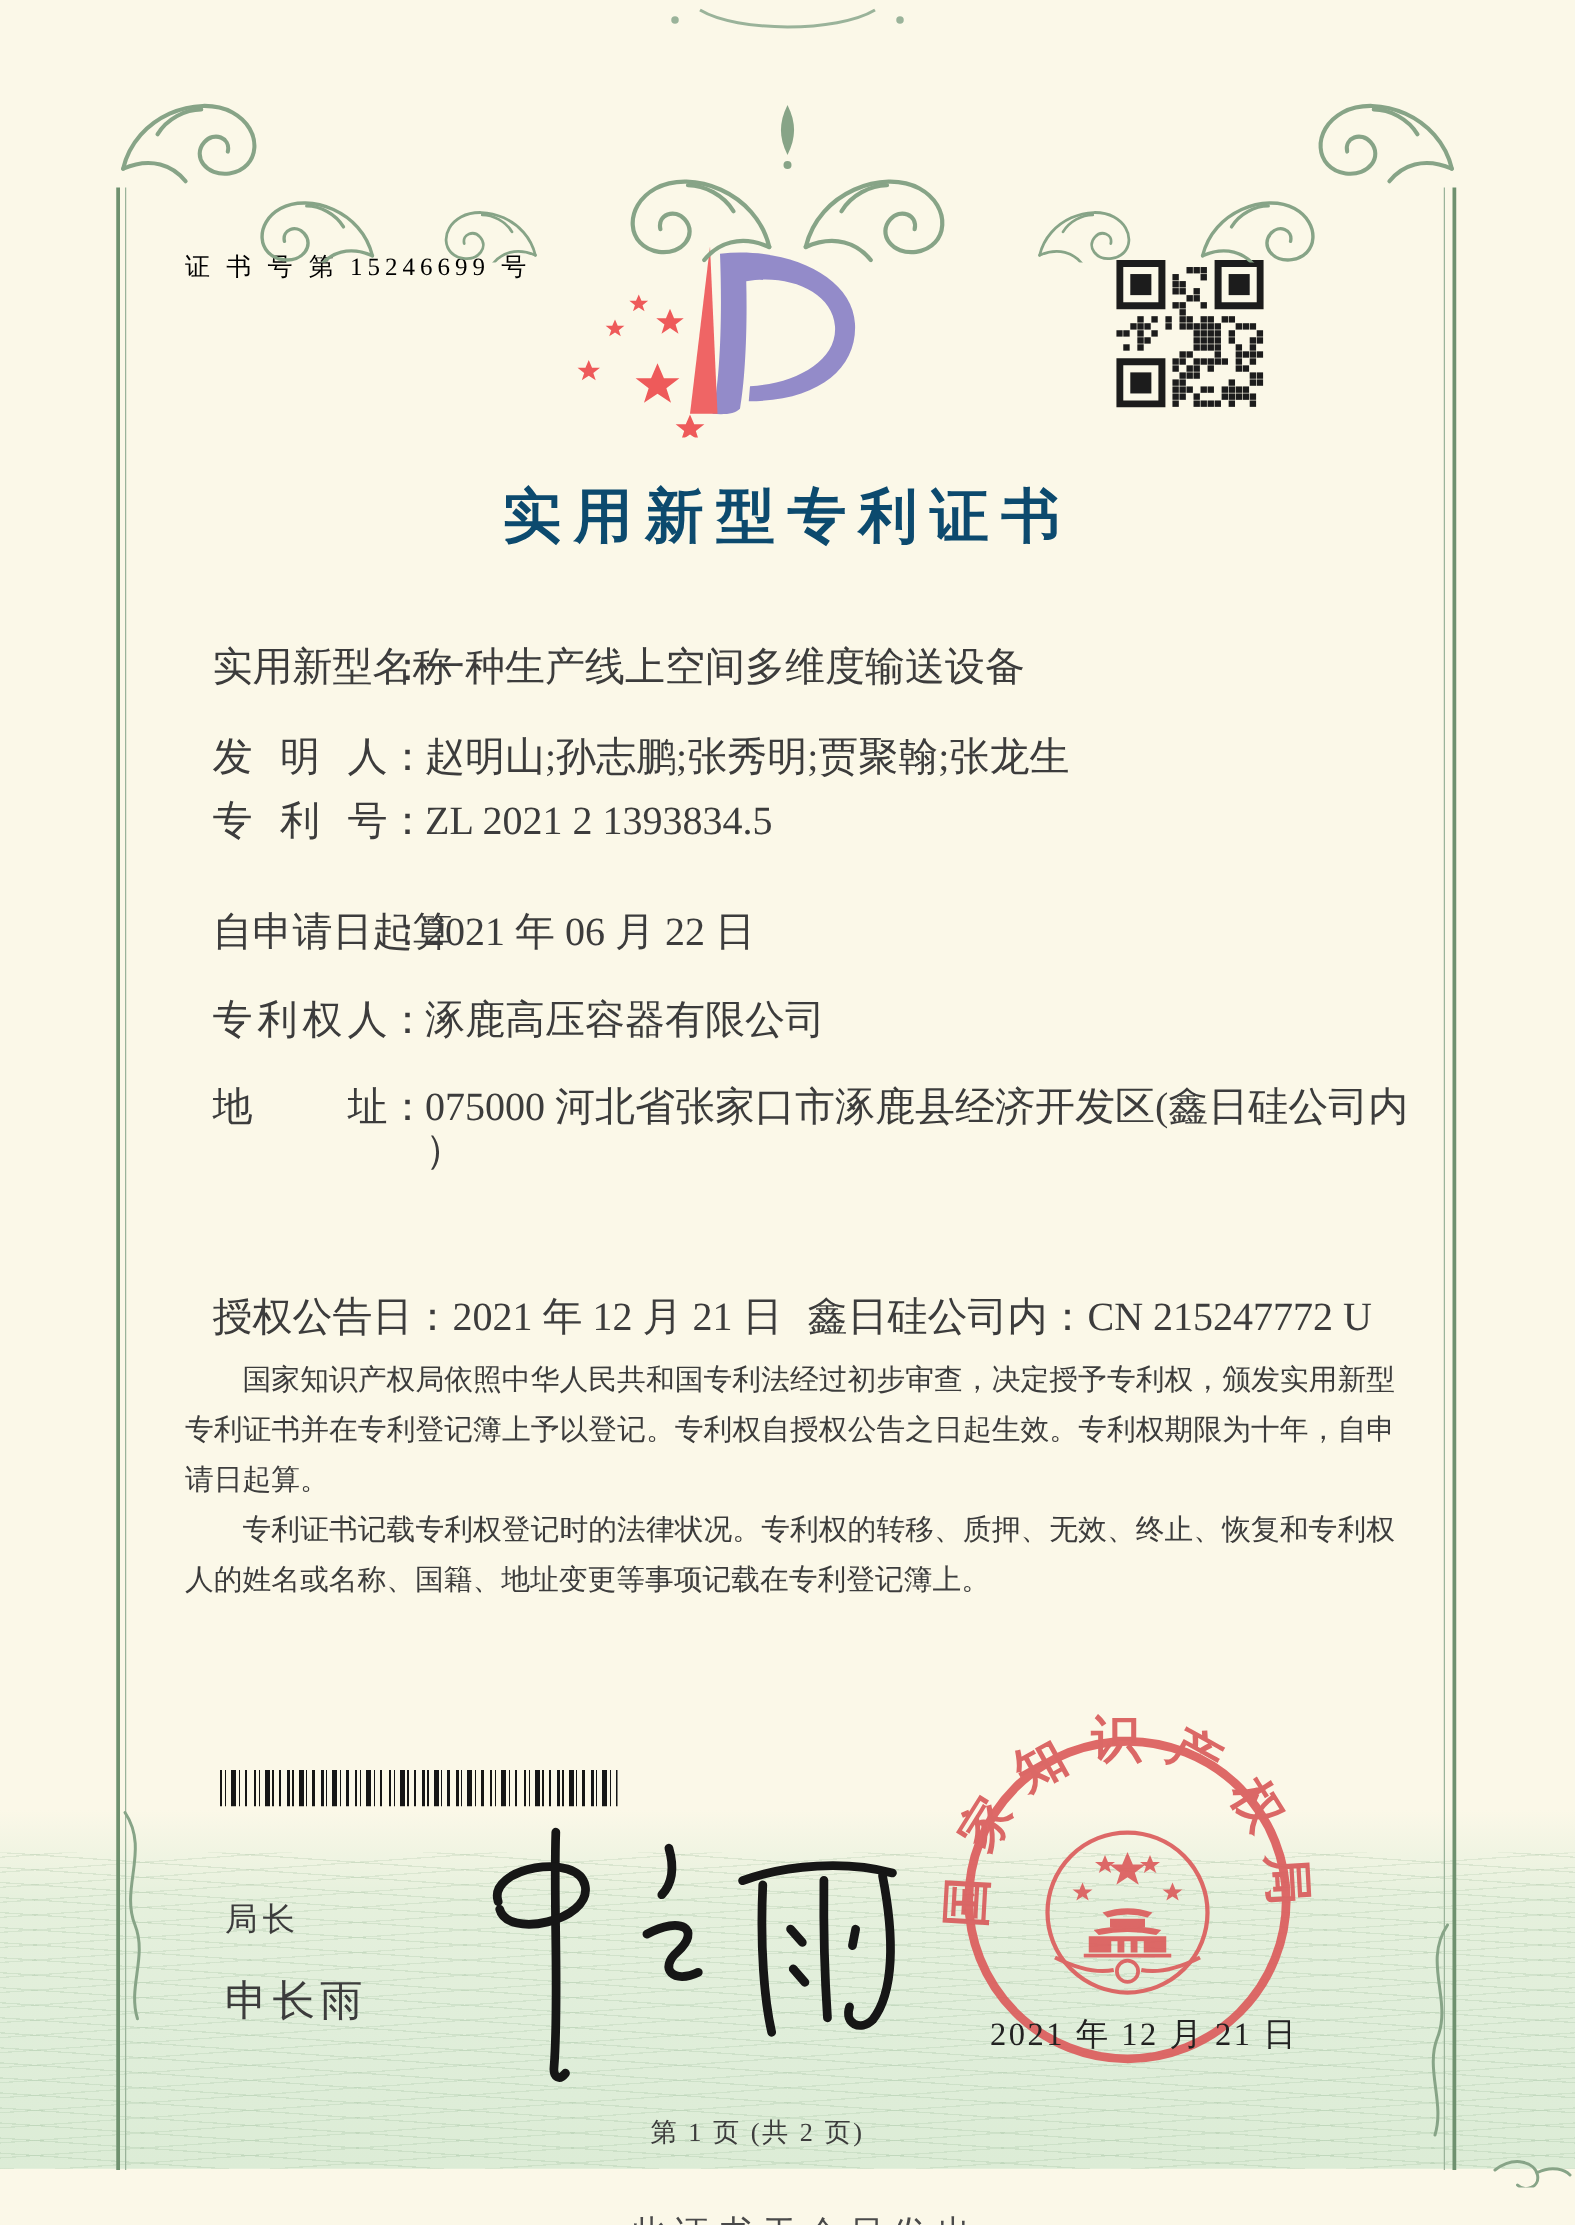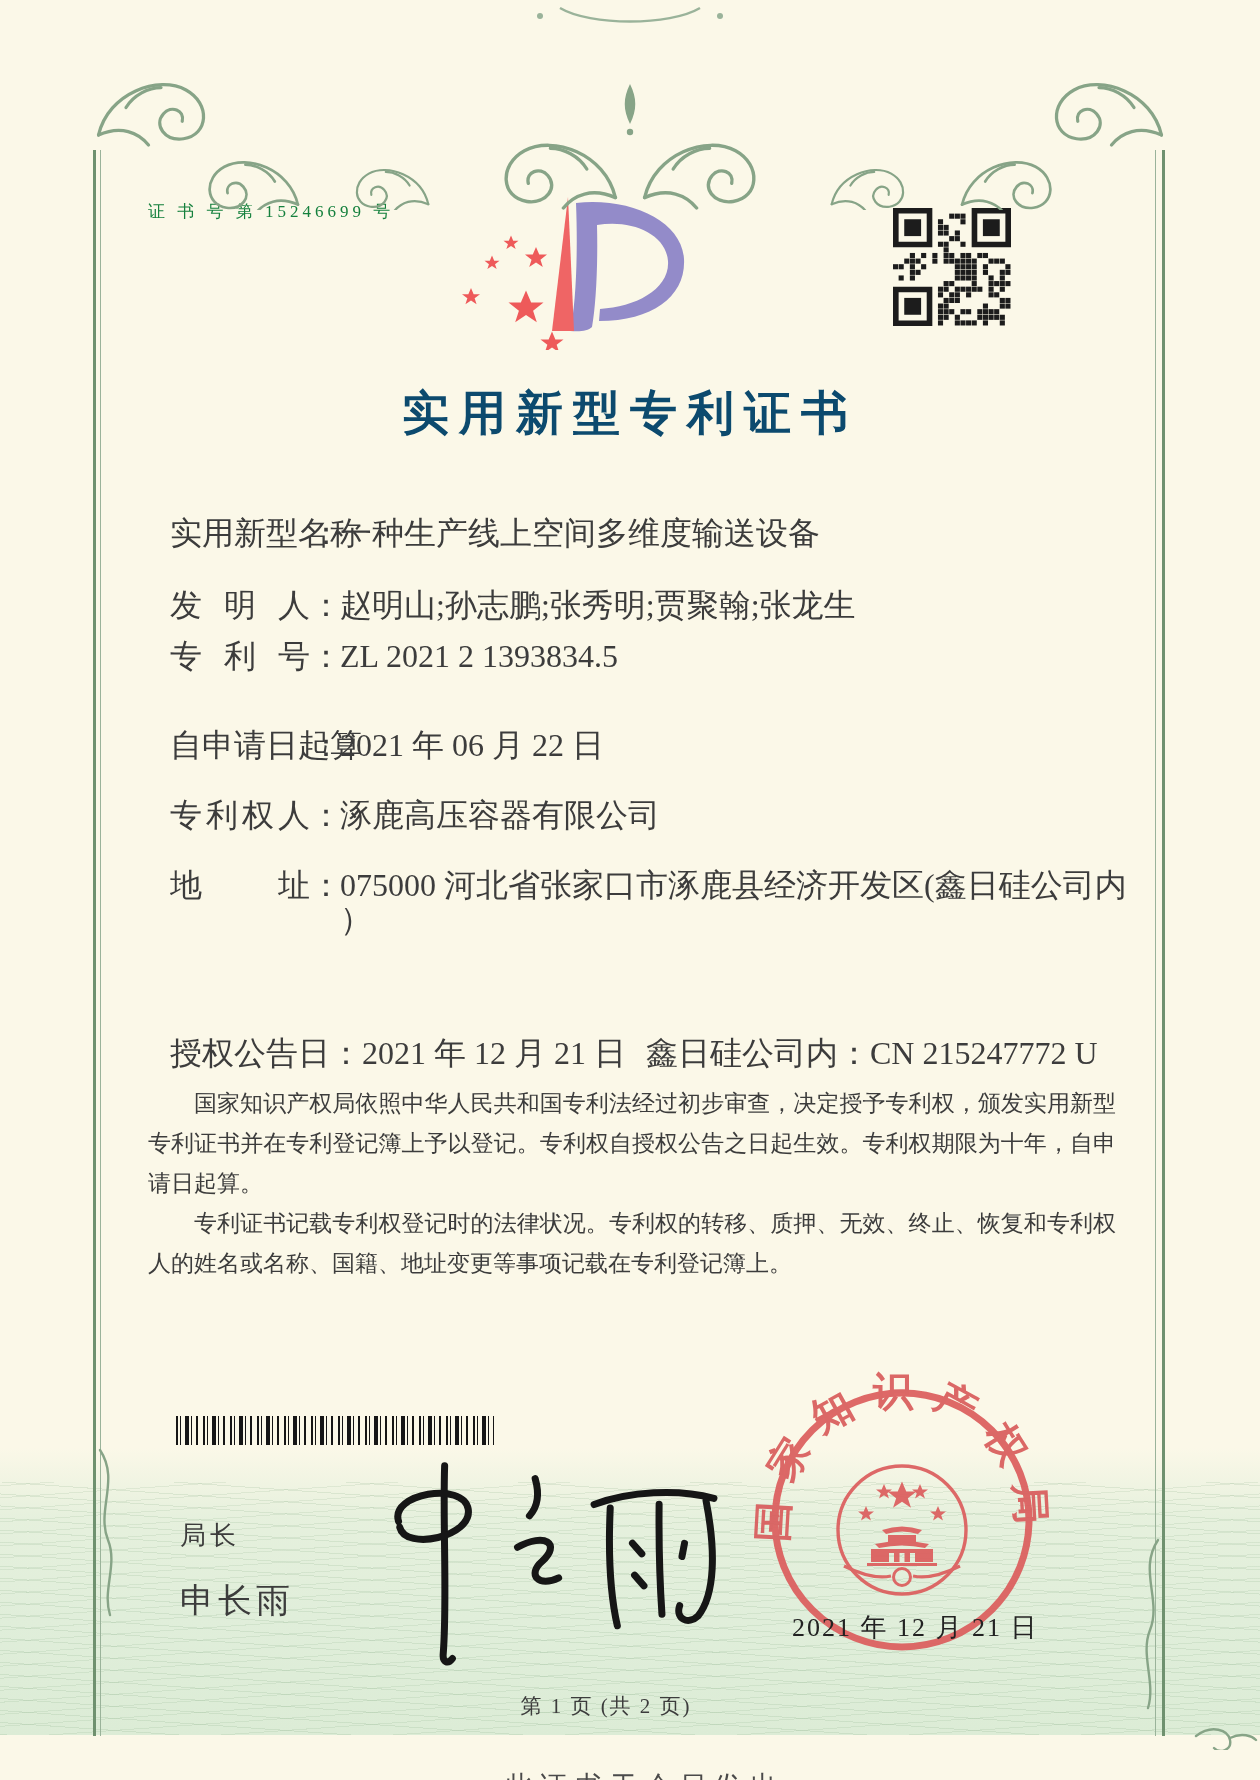--- a/index.html
+++ b/index.html
@@ -10,21 +10,21 @@
     color:#3c3c3c;
   }
   
   .vline{position:absolute;top:150px;bottom:44px;background:#6f916f;z-index:1;}
   .vline.thin{background:#9ab39a;}
   .vl-a{left:93px;width:3px;}  .vl-b{left:100px;width:1px;}
   .vr-a{left:1162px;width:3px;} .vr-b{left:1155px;width:1px;}
   .ornaments{position:absolute;left:0;top:0;width:1260px;height:210px;z-index:1;}
   .ornaments-b{position:absolute;left:0;top:1420px;width:1260px;height:330px;z-index:2;}
   
-  .cert-no{position:absolute;left:148px;top:200px;font-size:17px;letter-spacing:4px;color:#15803d;}
+  .cert-no{position:absolute;left:148px;top:200px;font-size:20px;letter-spacing:4px;color:#000000;}
   .logo{position:absolute;left:440px;top:185px;width:330px;height:165px;}
   .qr{position:absolute;left:893px;top:208px;width:118px;height:118px;}
   .title{position:absolute;left:0;top:382px;width:1260px;text-align:center;
          font-size:47px;font-weight:700;letter-spacing:10px;color:#0c4a6e;}
   
   .frow{position:absolute;left:170px;font-size:32px;line-height:34px;white-space:nowrap;}
   .flabel{display:inline-block;width:140px;text-align:justify;text-align-last:justify;vertical-align:top;}
   .fcolon{display:inline-block;width:30px;vertical-align:top;}
   .fvalue{display:inline-block;vertical-align:top;white-space:pre-line;max-width:800px;}
   .r1{top:516px;} .r2{top:588px;} .r3{top:639px;} .r4{top:728px;} .r5{top:798px;}

